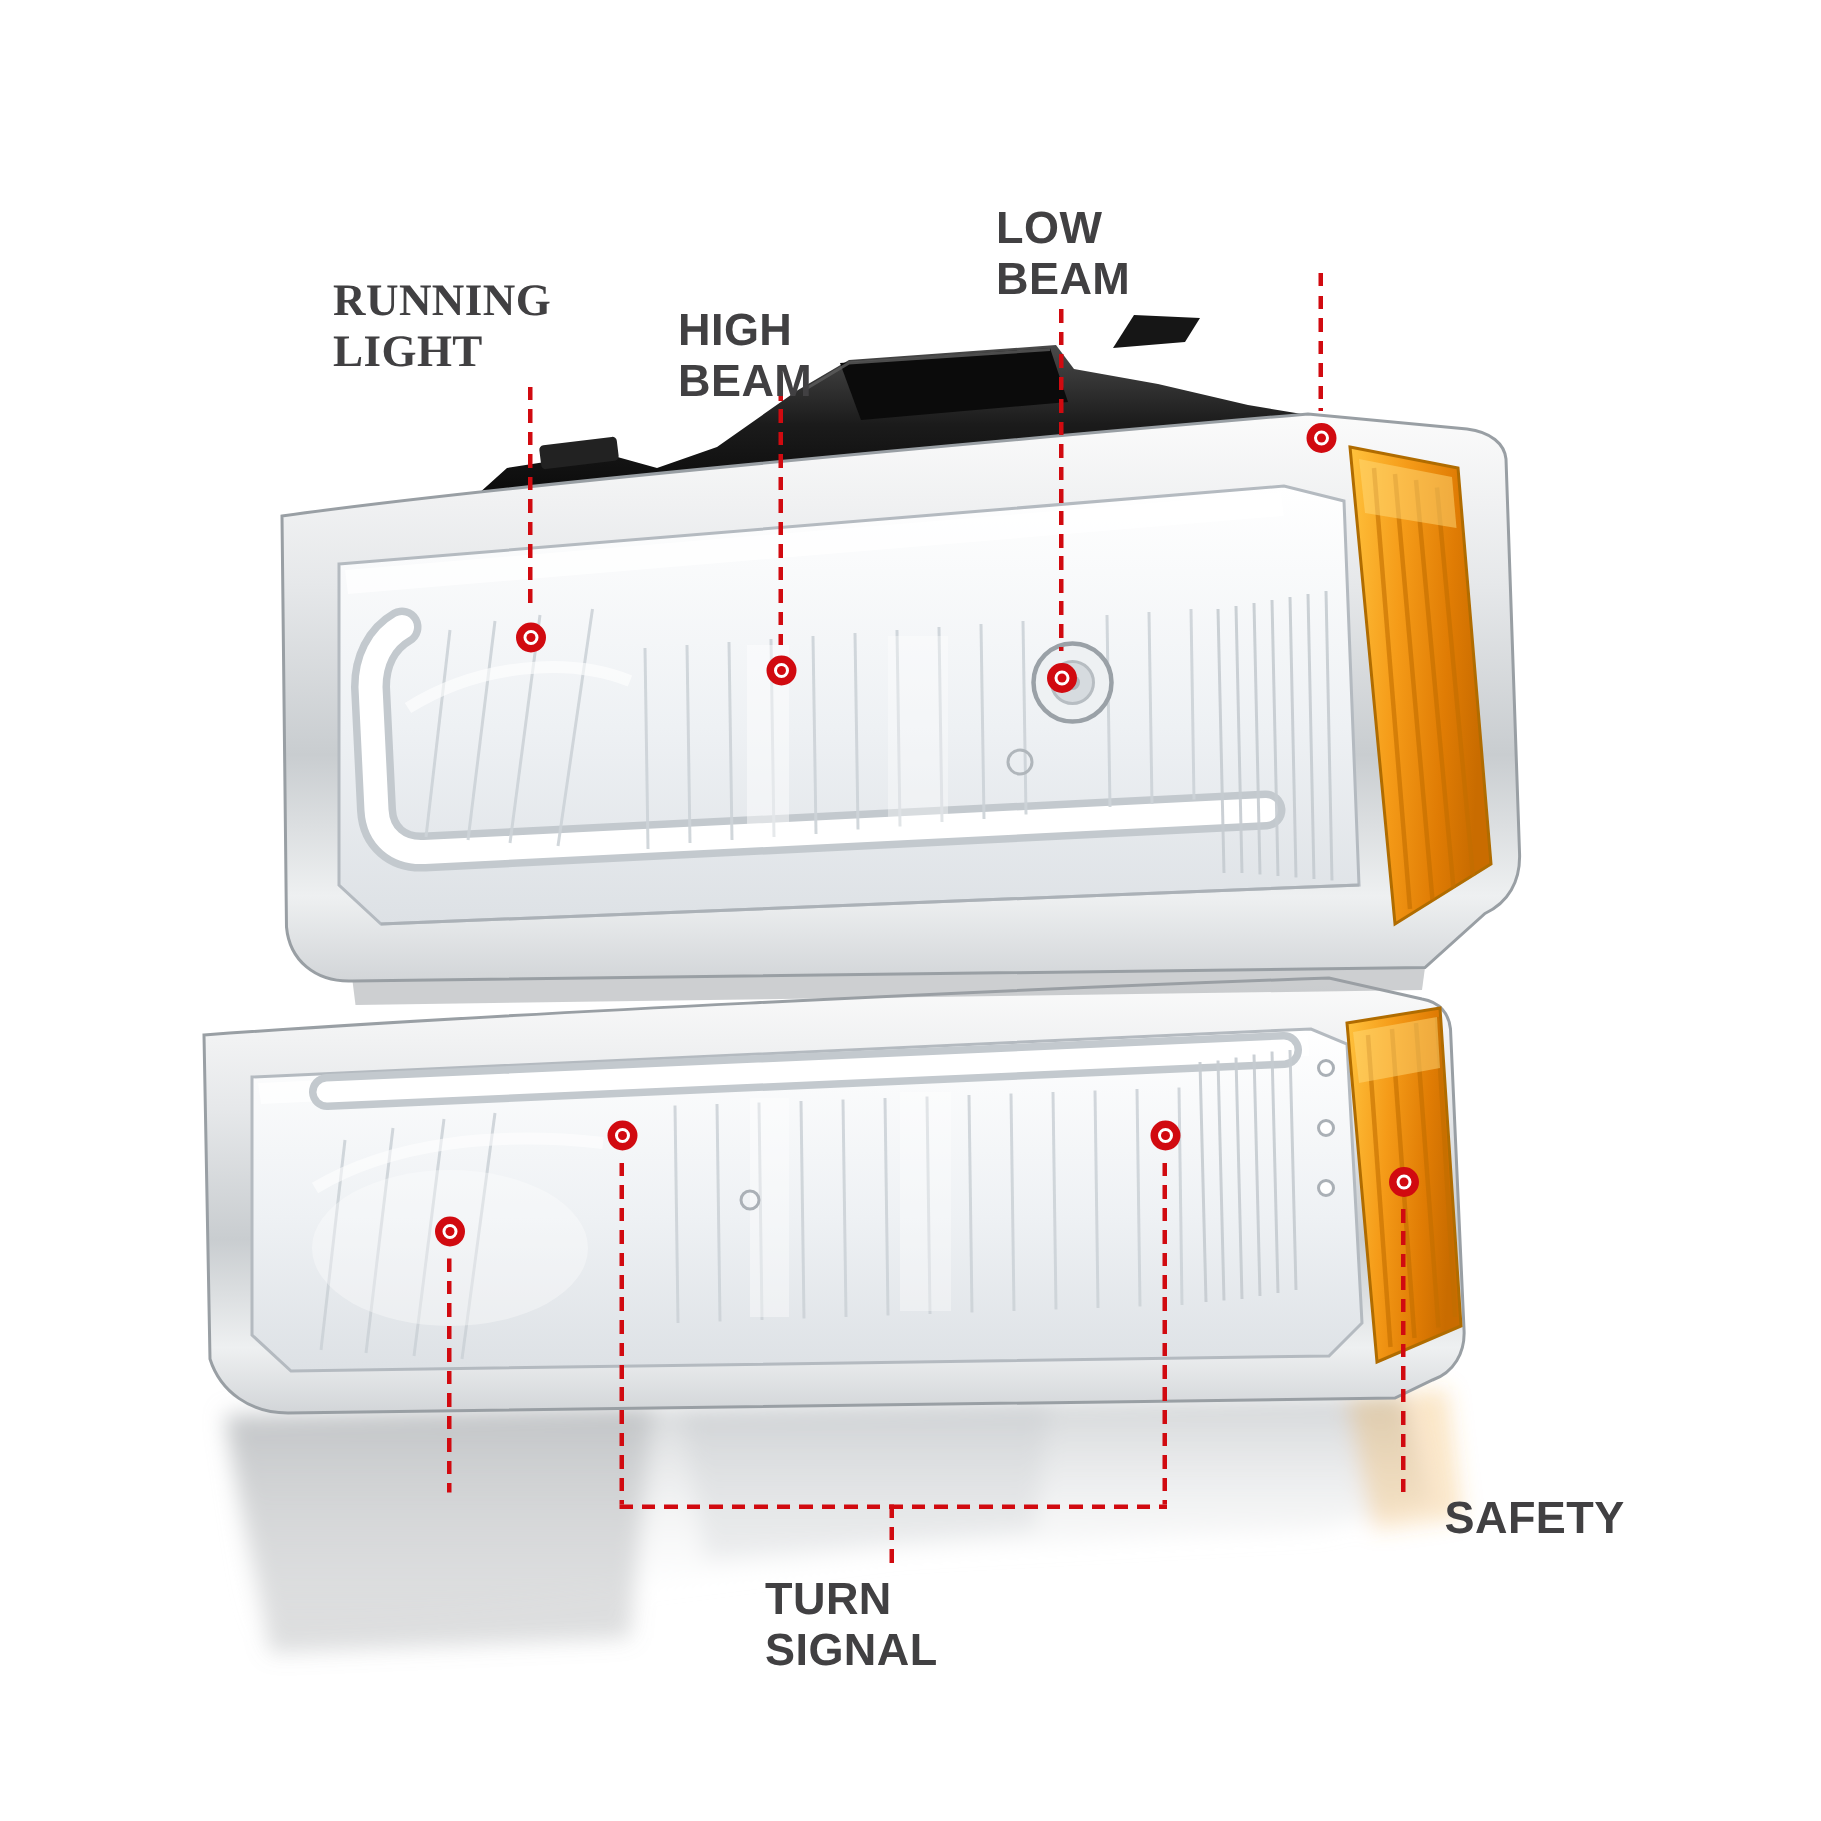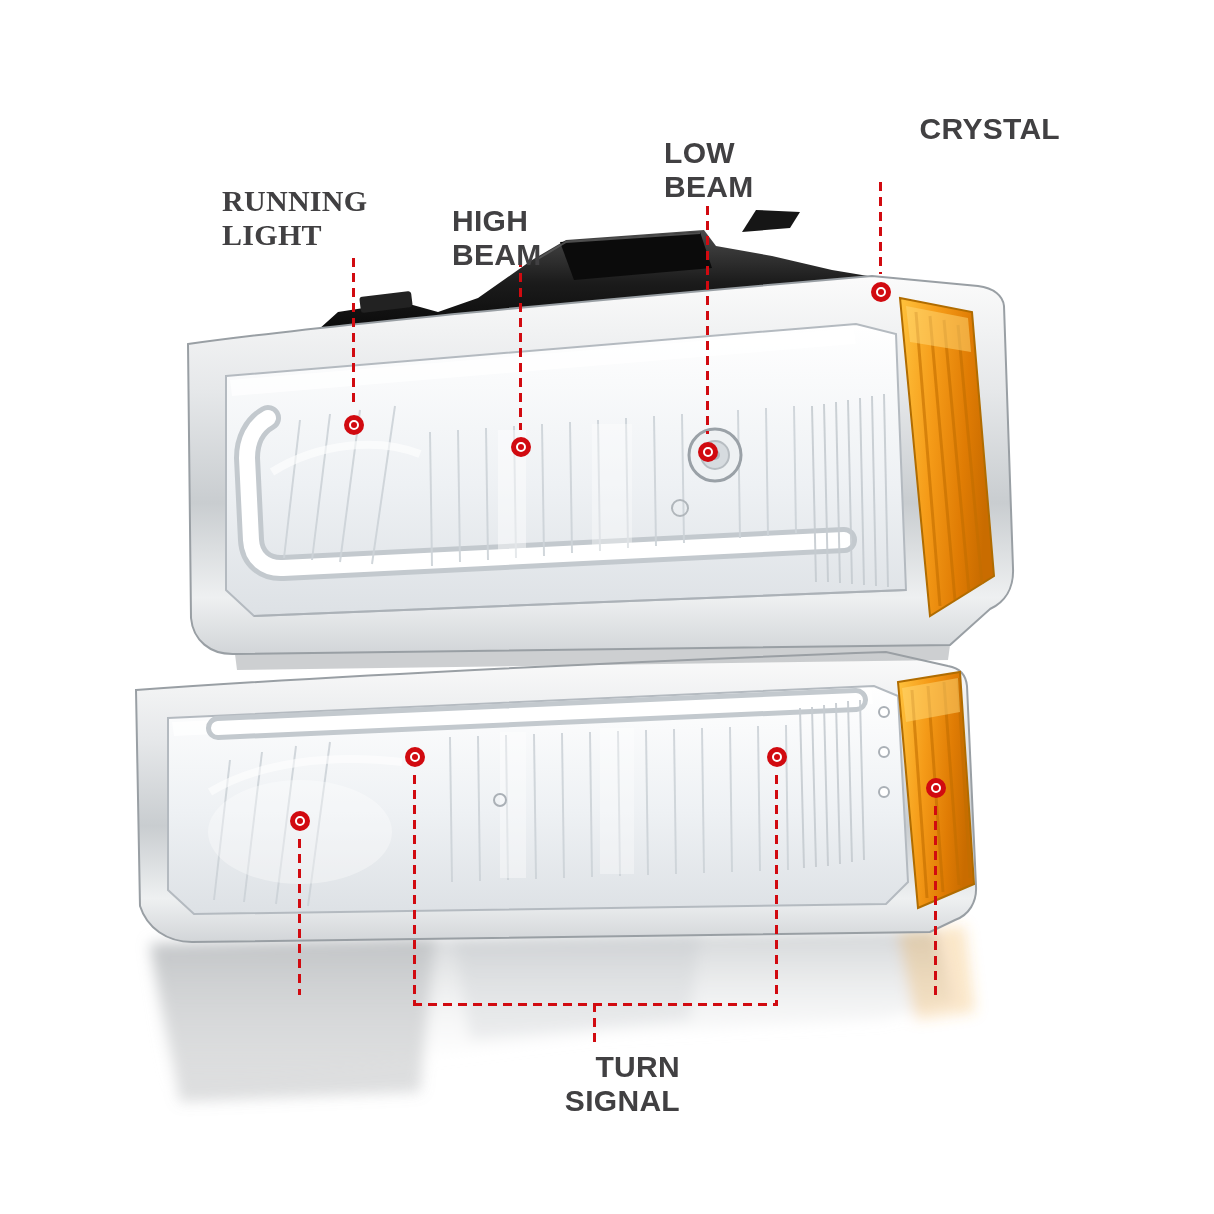--- a/index.html
+++ b/index.html
@@ -249,25 +249,25 @@
     <div>HIGH</div>
     <div>BEAM</div>
   </div>
 
   <div class="callout-label" style="left:664px; top:136px;">
     <div>LOW</div>
     <div>BEAM</div>
   </div>
 
   <div class="callout-label" style="left:850px; top:112px; width:210px; text-align:right;">
-    <div>CRYSTAL</div>
-  </div>
-
-
-  <div class="callout-label" style="left:510px; top:1050px; width:170px; text-align:right;">
+  </div>
+
+
+  <div class="callout-label" style="left:510px; top:1050px; width:170px; text-align:left;">
     <div>TURN</div>
     <div>SIGNAL</div>
   </div>
 
   <div class="callout-label" style="left:963px; top:996px;">
+    <div>SAFETY</div>
   </div>
 
 </div>
 
 </body></html>

